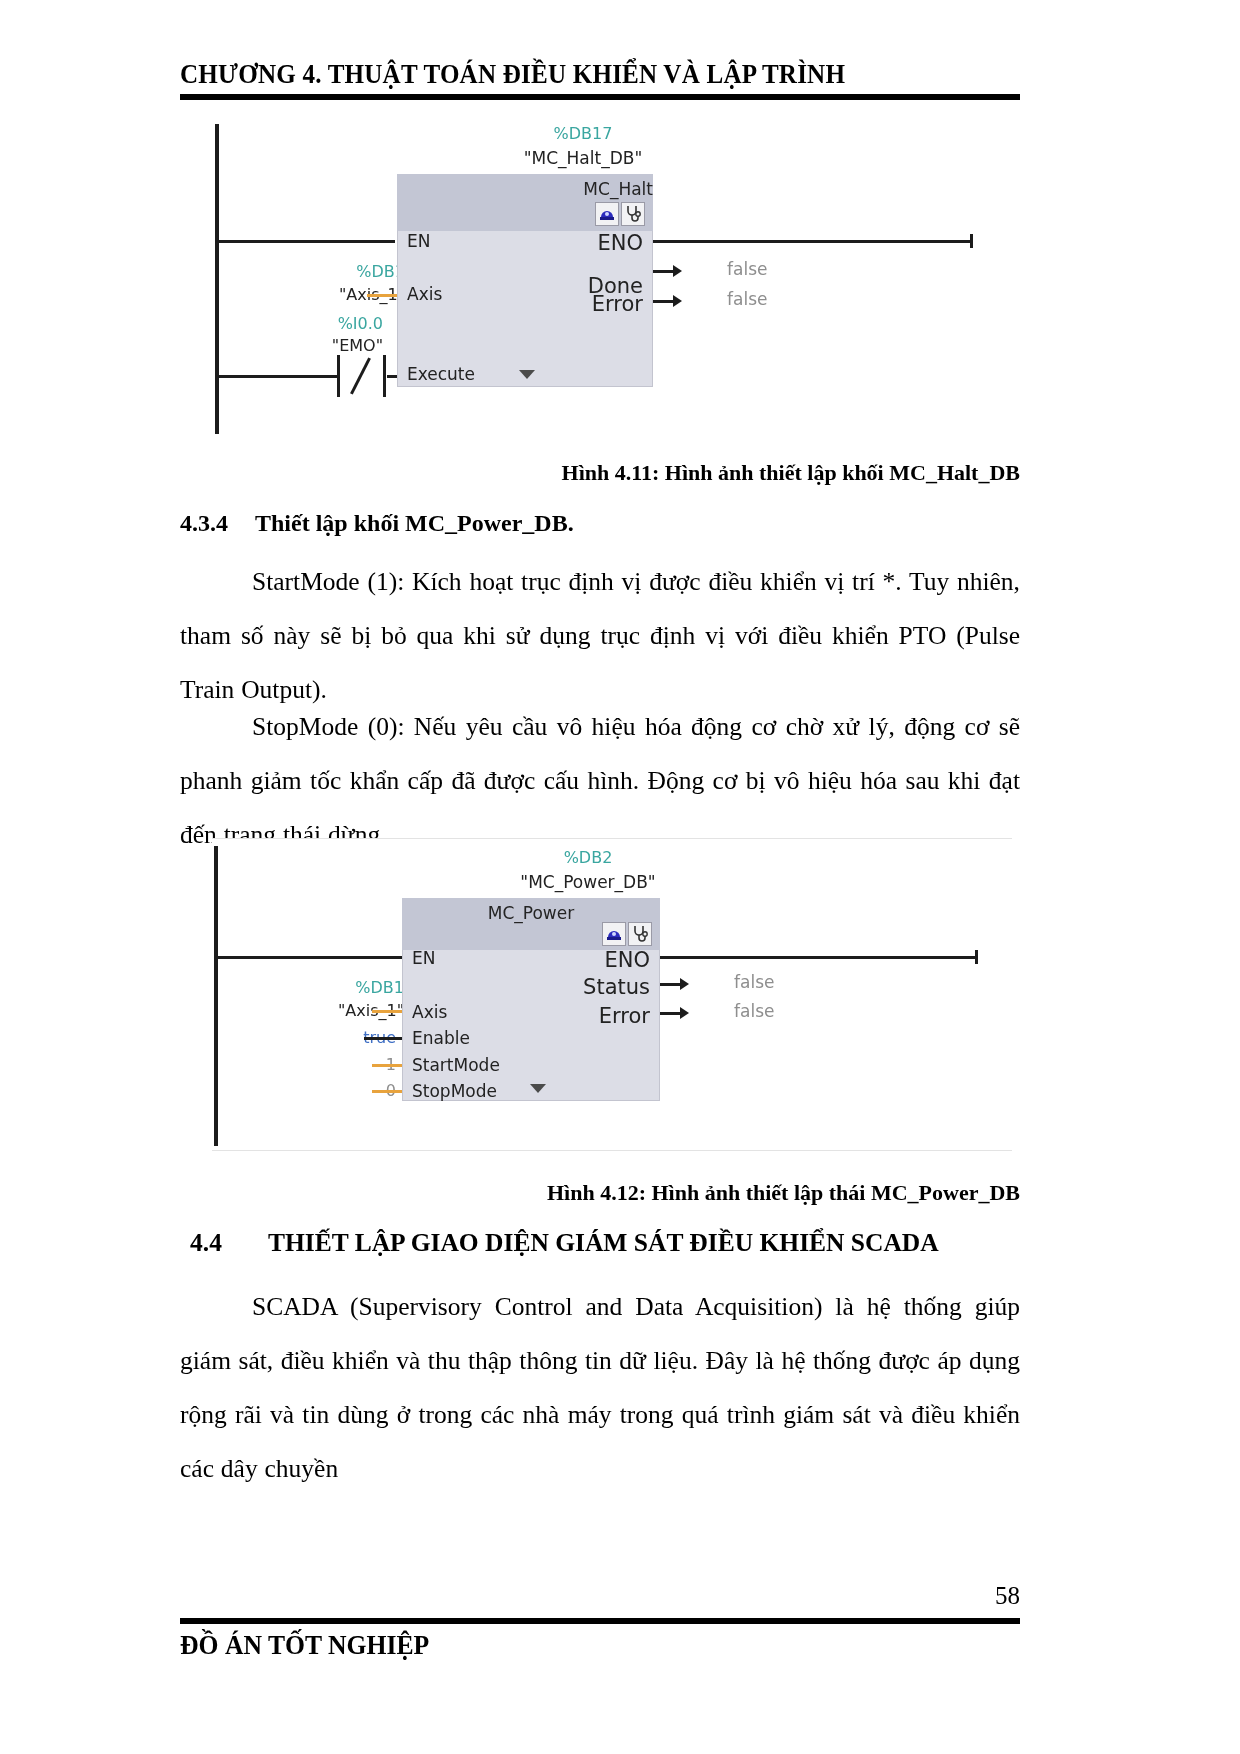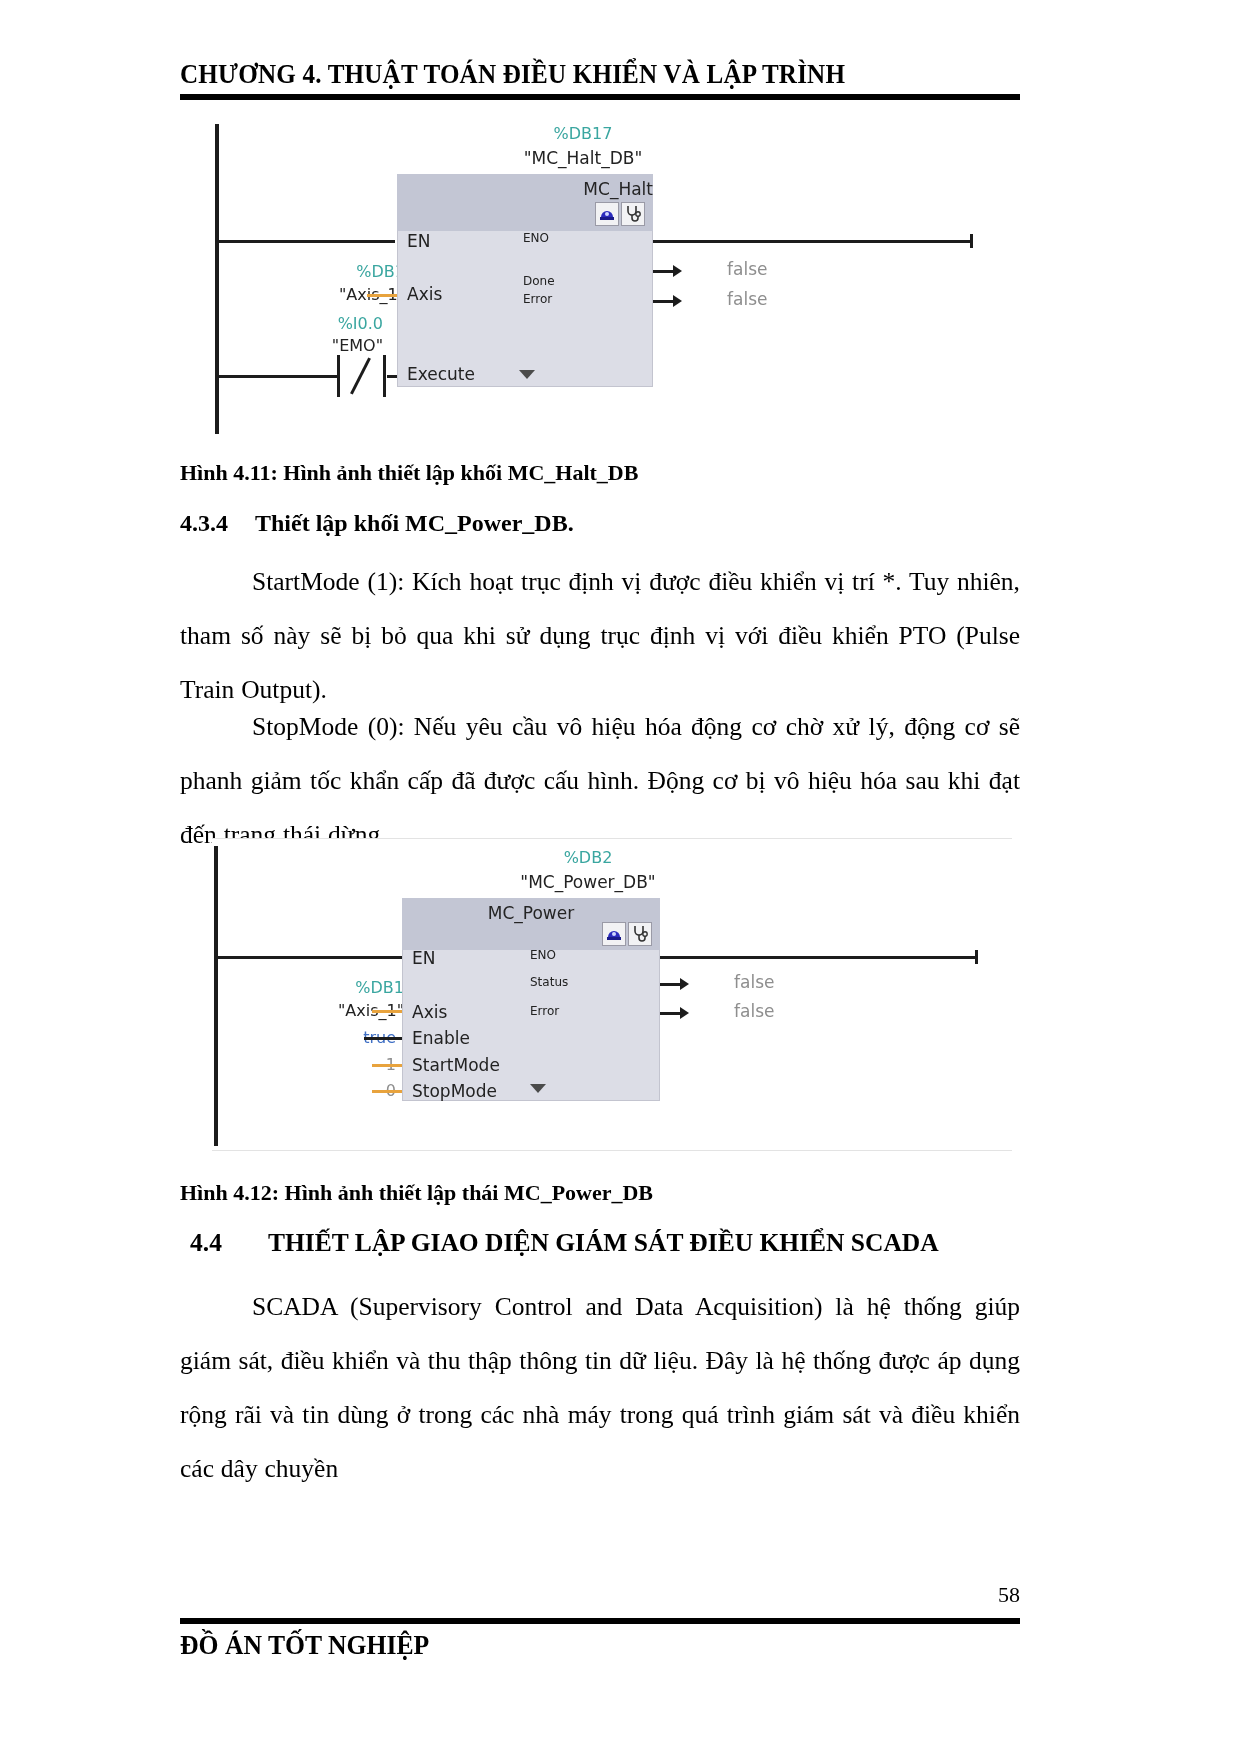--- a/index.html
+++ b/index.html
@@ -54,21 +54,21 @@
     font-size: 25.5px;
     line-height: 54px;
     text-align: justify;
     text-indent: 72px;
     word-spacing: 0.5px;
   }
   .caption {
     position: absolute;
     left: 180px;
     width: 840px;
-    text-align: left;
+    text-align: right;
     font-weight: bold;
     font-size: 22px;
   }
   .heading {
     position: absolute;
     left: 180px;
     width: 840px;
     font-weight: bold;
     font-size: 24px;
   }
@@ -86,21 +86,21 @@
   .heading-big .num {
     display: inline-block;
     width: 78px;
   }
 
   
   .page-number {
     position: absolute;
     right: 220px;
     top: 1582px;
-    font-size: 22px;
+    font-size: 25px;
   }
   .footer-rule {
     position: absolute;
     left: 180px;
     top: 1618px;
     width: 840px;
     height: 6px;
     background: #000;
   }
   .footer-title {
@@ -170,24 +170,24 @@
     white-space: nowrap;
   }
   .pin-in {
     position: absolute;
     font-size: 17px;
     color: #222;
     white-space: nowrap;
   }
   .pin-out {
     position: absolute;
-    font-size: 12px;
+    font-size: 21px;
     color: #222;
     white-space: nowrap;
-    text-align: left;
+    text-align: right;
   }
   .val {
     position: absolute;
     font-size: 17px;
     color: #8e8e8e;
     white-space: nowrap;
     margin-left: 44px;
   }
   .operand {
     position: absolute;

